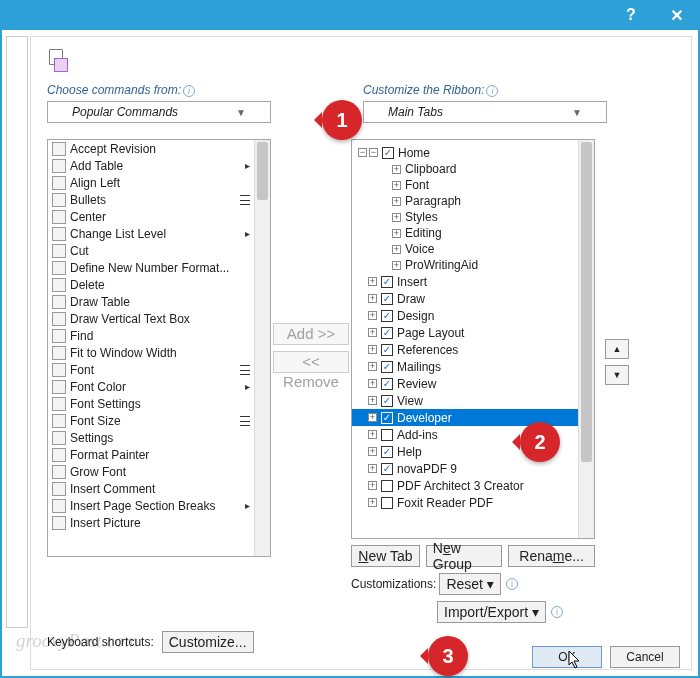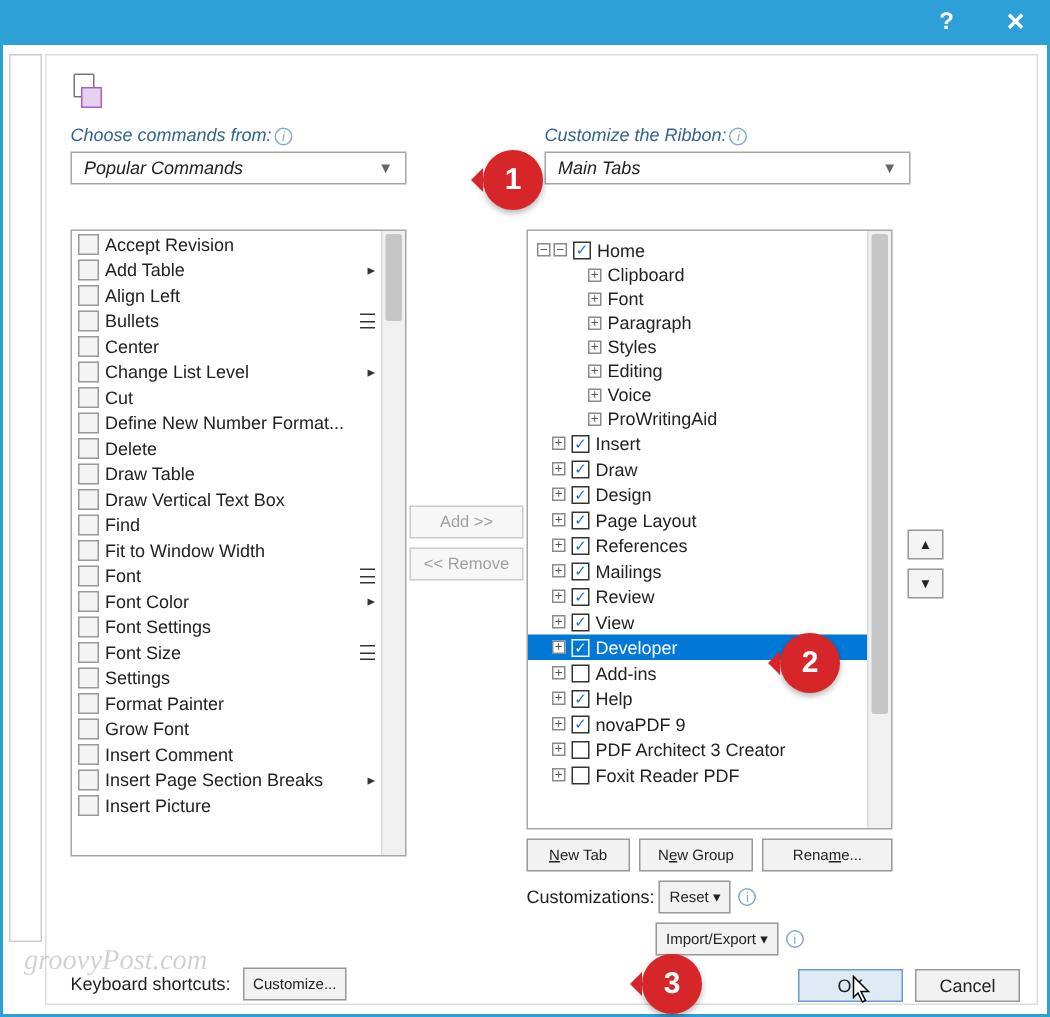--- a/index.html
+++ b/index.html
@@ -62,24 +62,24 @@
     border-radius:50%; color:#8aa8c8; font-size:9px; line-height:11px;
     text-align:center; margin-left:2px; vertical-align:middle;
   }
   .row-labels { display:flex;font-style:italic; }
   .col-left { width:236px; }
   .col-mid { width:80px; }
   .col-right { flex:1; }
   .combo {
     display:flex; align-items:center; justify-content:space-between;
     border:1px solid #a6a6a6; background:#fff; height:22px;
-    padding:0 8px; width:224px; margin-top:4px;
+    padding:0 24px; width:224px; margin-top:4px;
   }
   .combo .chev { font-size:10px; color:#666; }
-  .lists-row { display:flex; margin-top:30px; align-items:flex-start; }
+  .lists-row { display:flex; margin-top:16px; align-items:flex-start; }
   .listbox {
     border:1px solid #a6a6a6; background:#fff; height:418px; width:224px;
     overflow:hidden; position:relative;
   }
   .listbox-inner { position:absolute; left:0; right:16px; top:0; bottom:0; overflow:hidden; }
   .scrollbar {
     position:absolute; right:0; top:0; bottom:0; width:16px;
     background:#f0f0f0; border-left:1px solid #dcdcdc;
   }
   .scrollbar .thumb {
@@ -96,21 +96,21 @@
     border-top:1px solid #333; border-bottom:1px solid #333;
   }
   .cmd-item .pipe::before{content:"";position:absolute;left:0;top:4px;width:100%;height:1px;background:#333;}
   .ico { width:14px; height:14px; border:1px solid #999; background:#f4f4f4; flex-shrink:0;}
   .mid-col {
     width:80px; display:flex; flex-direction:column; align-items:center;
     justify-content:center; height:418px; gap:6px;
   }
   .mid-btn {
     width:76px; height:22px; border:1px solid #ccc; background:#f7f7f7;
-    color:#a0a0a0; text-align:center; line-height:20px; font-size:11px;
+    color:#a0a0a0; text-align:center; line-height:20px; font-size:15px;
   }
   .treebox {
     border:1px solid #a6a6a6; background:#fff; height:400px; width:244px;
     position:relative;
   }
   .tree-inner{ position:absolute; left:0; right:16px; top:0; bottom:0; padding:4px 0;}
   .tree-item {
     display:flex; align-items:center; height:17px; position:relative;
     padding-left:6px; gap:2px;
   }
@@ -134,21 +134,21 @@
   .udbtn {
     width:24px; height:20px; border:1px solid #999; background:#f4f4f4;
     display:flex; align-items:center; justify-content:center; font-size:9px;
   }
   .below-tree { width:244px; margin-top:6px;}
   .btn {
     border:1px solid #999; background:#f2f2f2; height:22px;
     display:inline-flex; align-items:center; justify-content:center;
     padding:0 8px; font-size:12px;
   }
-  .btn.small{ padding:0 6px; font-size:10px;}
+  .btn.small{ padding:0 6px; font-size:14px;}
   .btn-row { display:flex; gap:6px; }
   .cust-row { display:flex; align-items:center; gap:3px; margin-top:6px; font-size:12px;}
   .kbd-row { margin-top:8px; display:flex; align-items:center; gap:8px;}
   .footer {
     position:absolute; bottom:8px; right:18px; display:flex; gap:8px;
   }
   .footer .btn{ width:70px; justify-content:center;}
   .footer .ok{ background:#dfeaf4; border-color:#6a9bd0;}
   .watermark {
     position:absolute; left:14px; bottom:24px; font-size:19px;

